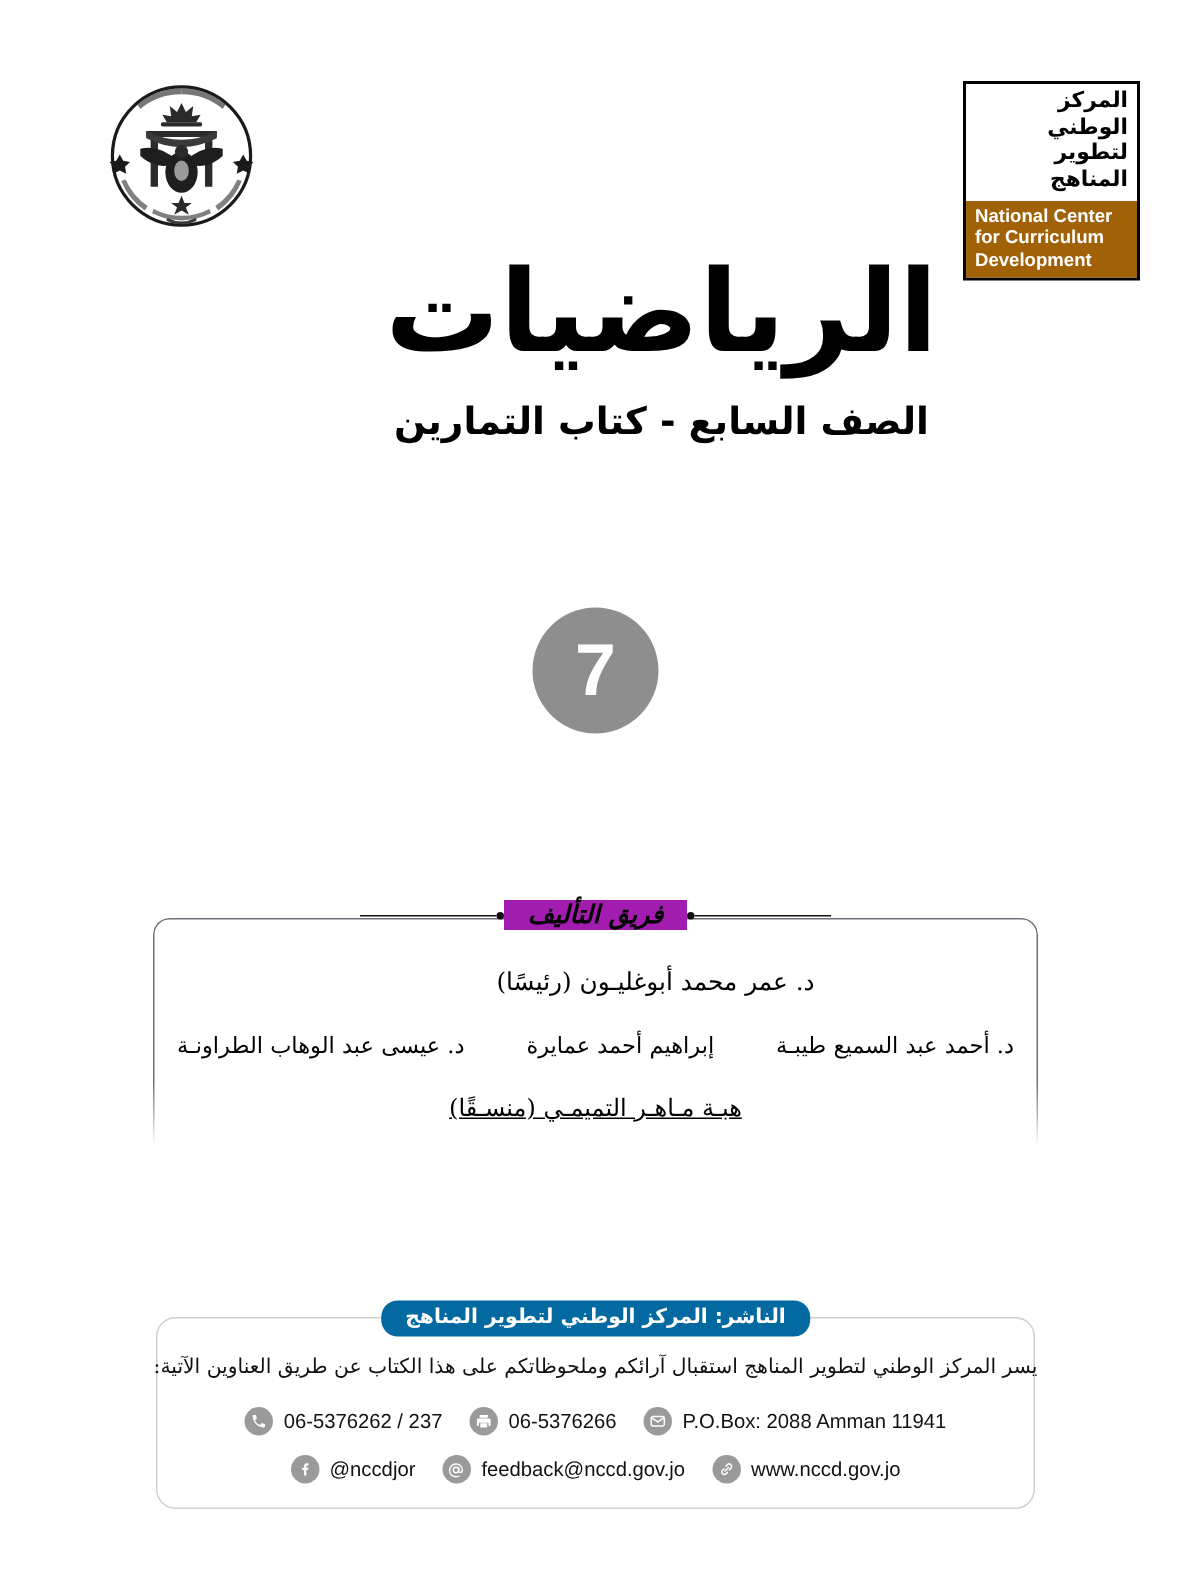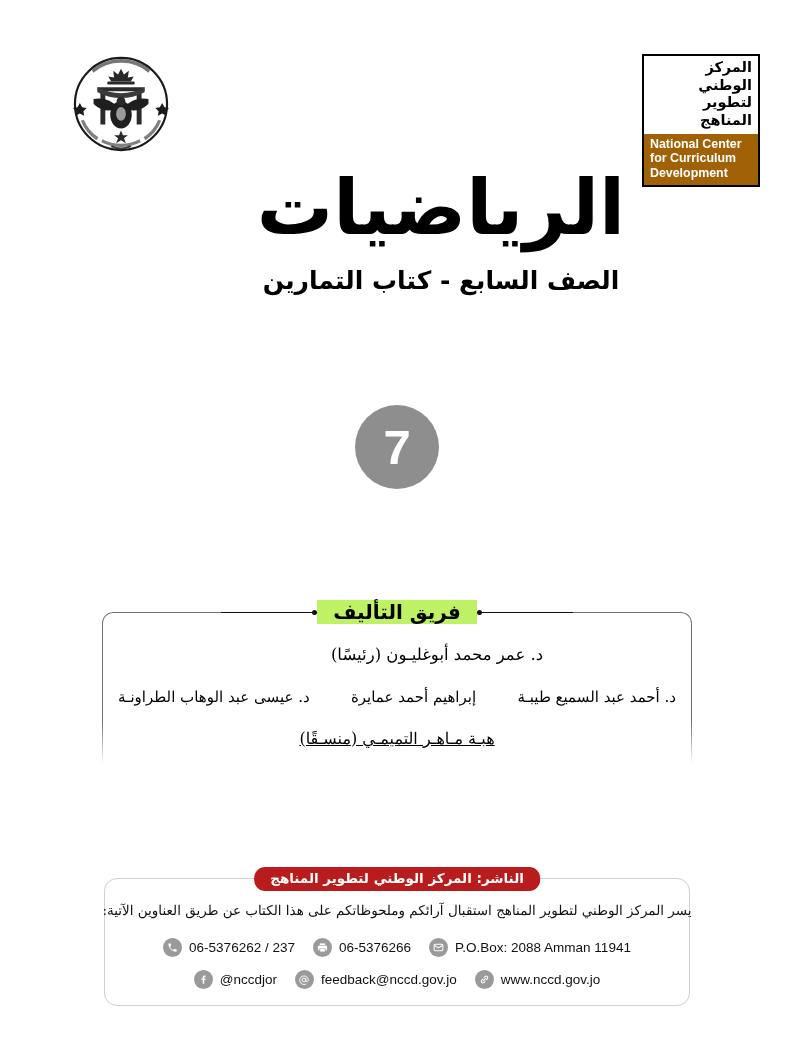--- a/index.html
+++ b/index.html
@@ -140,27 +140,28 @@
     top: 600px;
     left: 0;
     width: 794px;
     display: flex;
     align-items: center;
     justify-content: center;
     gap: 0;
     direction: rtl;
   }
   .authors-heading .label {
-    background: #bef264;
+    background: #a21caf;
     padding: 0 16px;
-    font-size: 20px;
+    font-size: 17px;
     font-weight: 700;
     letter-spacing: 1px;
     color: #000;
     white-space: nowrap;
+    font-style: italic;
   }
   .deco {
     display: flex;
     align-items: center;
     width: 96px;
   }
   .deco .dot {
     width: 5px; height: 5px;
     border-radius: 50%;
     background: #111;
@@ -222,21 +223,21 @@
     height: 128px;
     box-sizing: border-box;
     border: 1px solid #cfcfd4;
     border-radius: 13px;
   }
   .publisher-pill {
     position: absolute;
     top: 867px;
     left: 50%;
     transform: translateX(-50%);
-    background: #b91c1c;
+    background: #0369a1;
     color: #ffffff;
     border-radius: 11px;
     padding: 3px 16px 5px 16px;
     font-size: 13.5px;
     font-weight: 700;
     white-space: nowrap;
     direction: rtl;
     z-index: 3;
   }
   .footer-lead {

